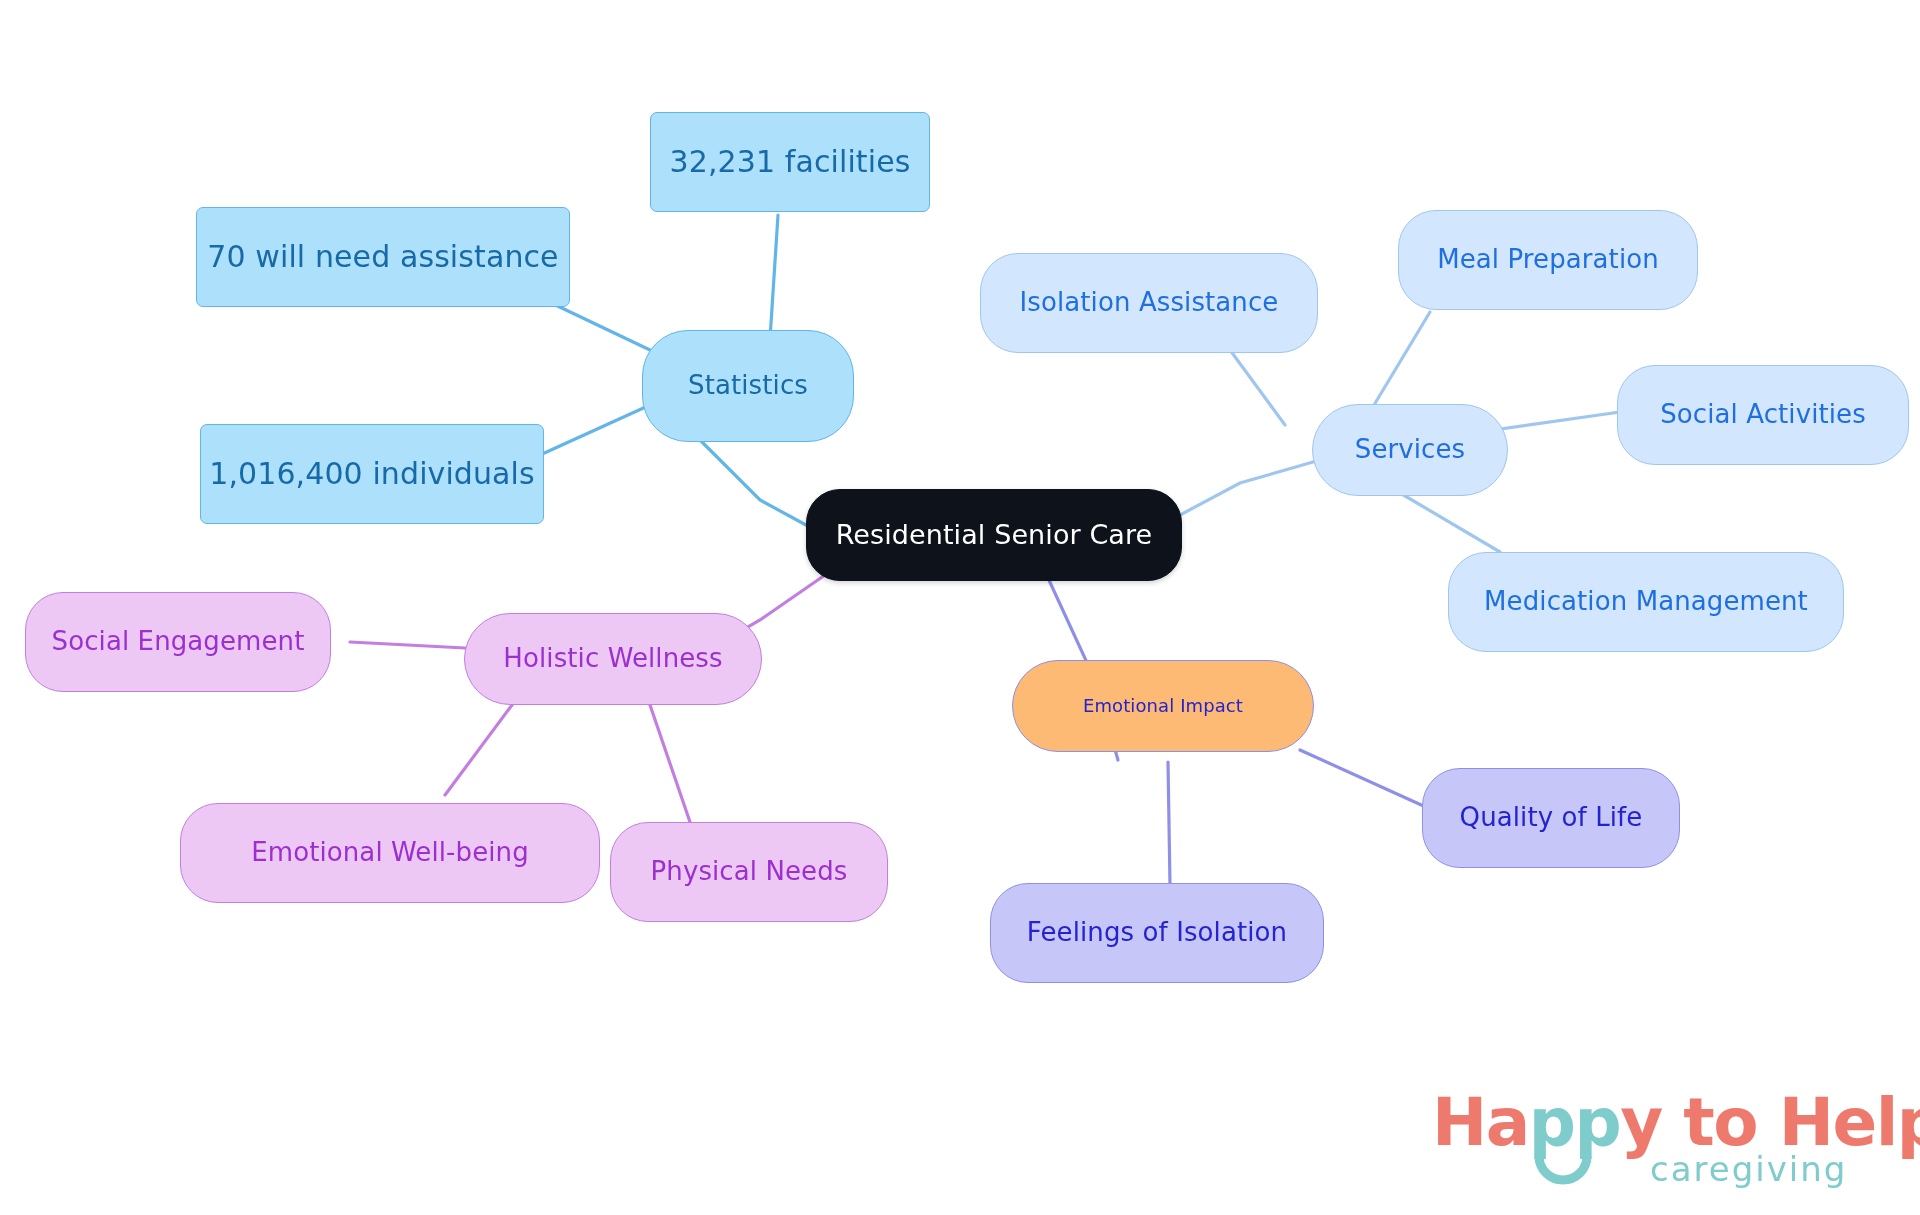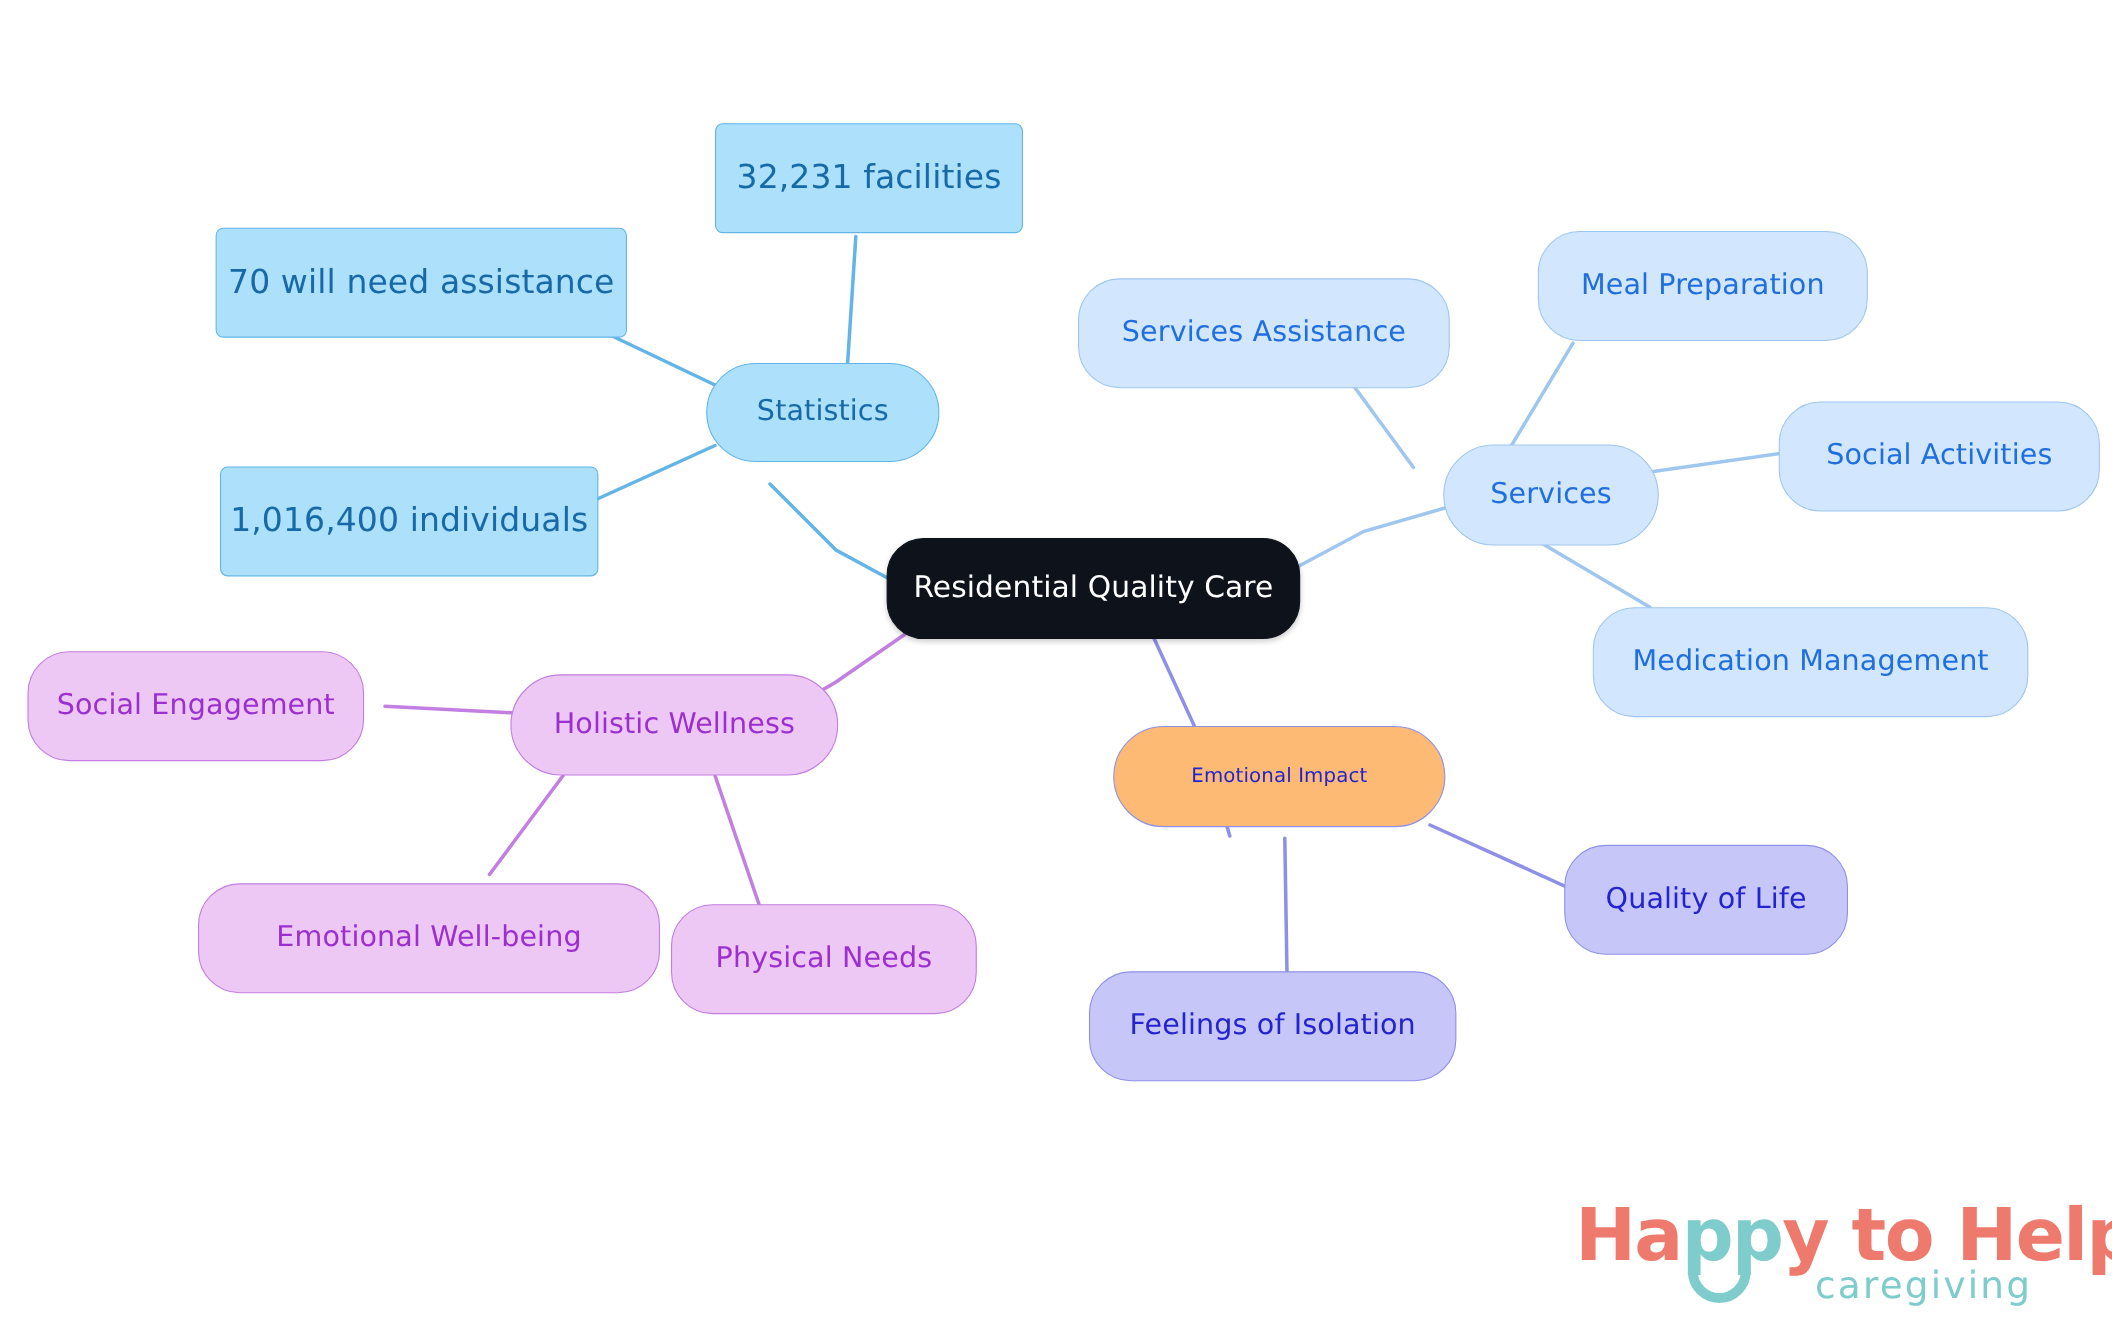--- a/index.html
+++ b/index.html
@@ -196,45 +196,45 @@
     <path d="M 650 705 L 690 822" stroke="#c27ee0" stroke-width="3.2" fill="none" stroke-linecap="round"></path>
 
     <path d="M 1048 578 L 1095 680 L 1118 760" stroke="#8e90e8" stroke-width="3.2" fill="none" stroke-linecap="round"></path>
 
     <path d="M 1300 750 L 1450 818" stroke="#8e90e8" stroke-width="3.2" fill="none" stroke-linecap="round"></path>
 
     <path d="M 1168 762 L 1170 885" stroke="#8e90e8" stroke-width="3.2" fill="none" stroke-linecap="round"></path>
   </svg>
 
   <div class="node node-root" style="left:806px; top:489px; width:376px; height:92px;">
-    <span>Residential Quality Care</span>
-  </div>
-
-  <div class="node node-stat-branch" style="left:642px; top:330px; width:212px; height:90px;">
+    <span>Residential Senior Care</span>
+  </div>
+
+  <div class="node node-stat-branch" style="left:642px; top:330px; width:212px; height:112px;">
     <span>Statistics</span>
   </div>
 
   <div class="node node-stat-leaf" style="left:650px; top:112px; width:280px; height:100px;">
     <span>32,231 facilities</span>
   </div>
 
   <div class="node node-stat-leaf" style="left:196px; top:207px; width:374px; height:100px;">
     <span>70 will need assistance</span>
   </div>
 
   <div class="node node-stat-leaf" style="left:200px; top:424px; width:344px; height:100px;">
     <span>1,016,400 individuals</span>
   </div>
 
   <div class="node node-serv-branch" style="left:1312px; top:404px; width:196px; height:92px;align-items:center;">
     <span>Services</span>
   </div>
 
   <div class="node node-serv-leaf" style="left:980px; top:253px; width:338px; height:100px;">
-    <span>Services Assistance</span>
+    <span>Isolation Assistance</span>
   </div>
 
   <div class="node node-serv-leaf" style="left:1398px; top:210px; width:300px; height:100px;">
     <span>Meal Preparation</span>
   </div>
 
   <div class="node node-serv-leaf" style="left:1617px; top:365px; width:292px; height:100px;">
     <span>Social Activities</span>
   </div>
 

